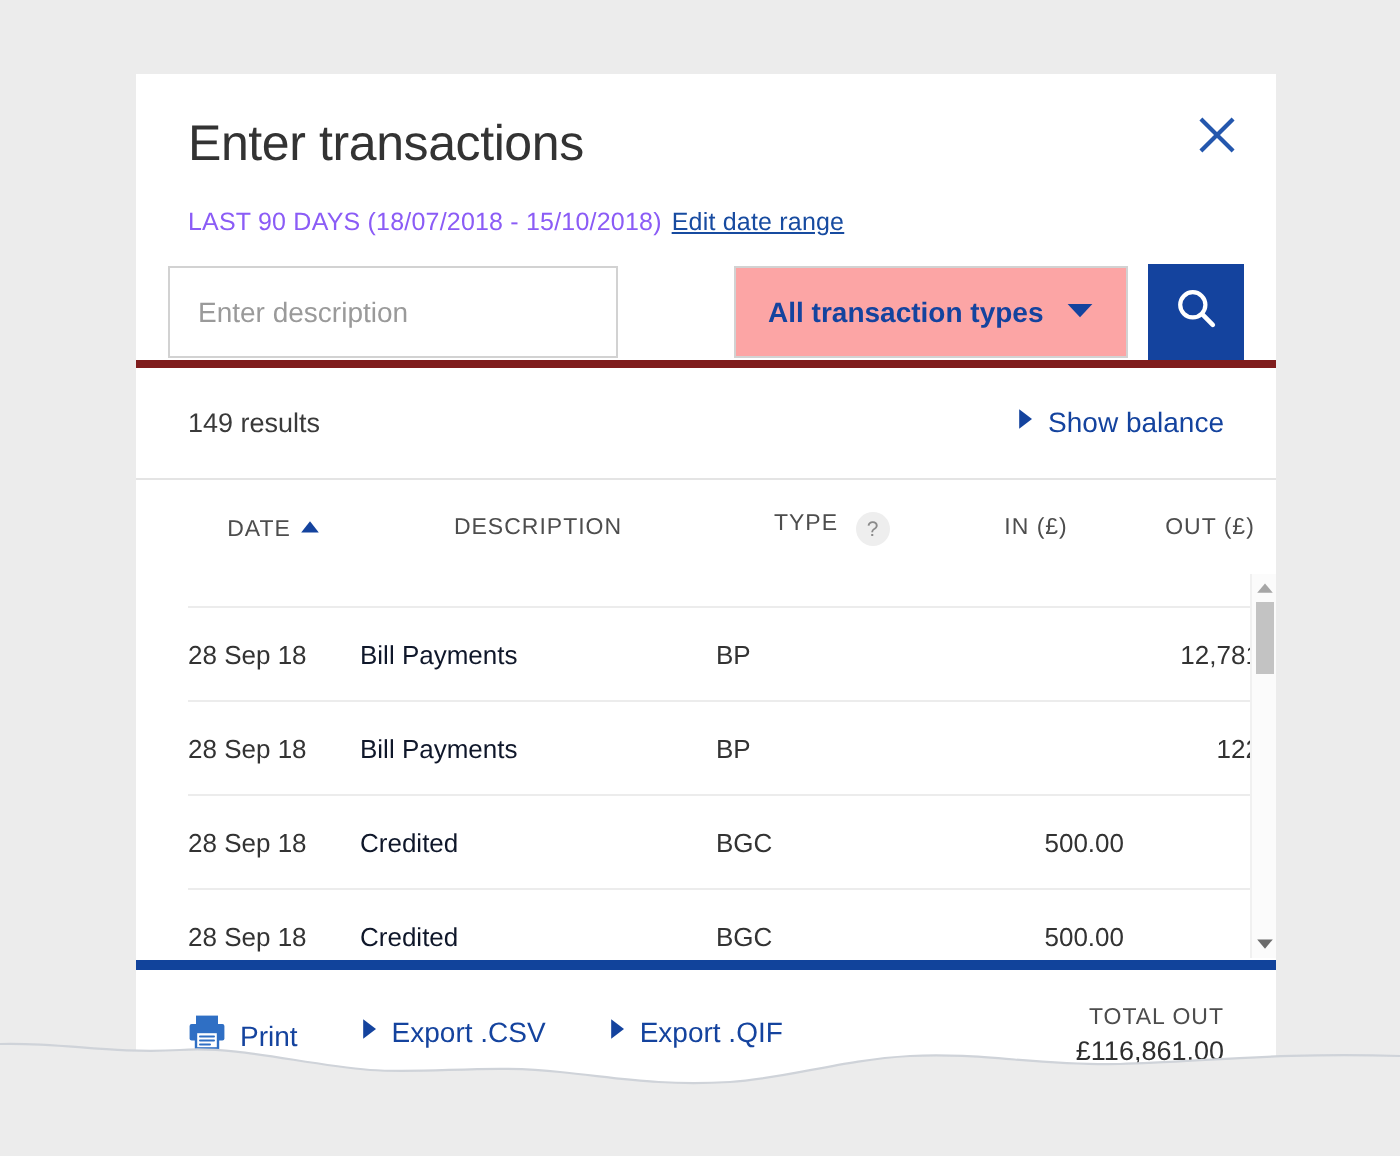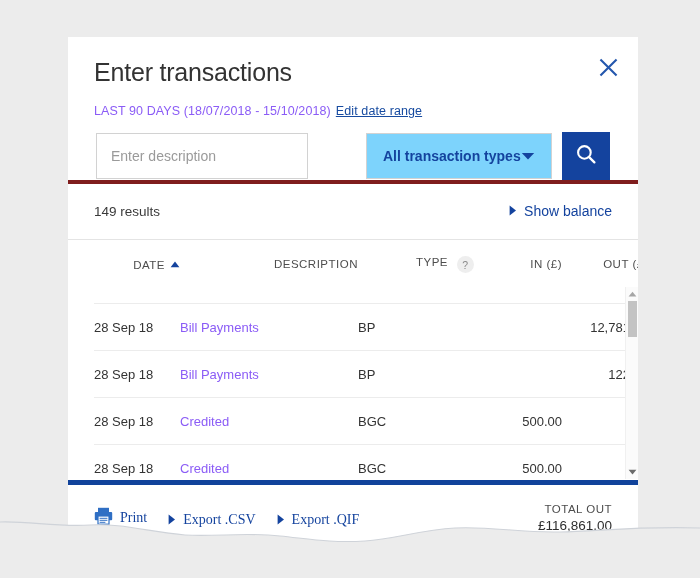--- a/index.html
+++ b/index.html
@@ -68,21 +68,21 @@
     text-decoration: underline;
     cursor: pointer;
     margin-left: 5px;
     font-weight: 400;
   }
 
   
   .search-row {
     display: flex;
     align-items: center;
-    padding: 0 28px;
+    padding: 0 16px;
     margin-top: 14px;
     gap: 10px;
   }
 
   .desc-input {
     width: 255px;
     height: 46px;
     border: 1px solid #d2d2d2;
     padding: 0 14px;
     font-size: 14px;
@@ -91,21 +91,21 @@
     background: #fff;
     outline: none;
   }
   .desc-input::placeholder { color: #9a9a9a; }
 
   .type-select {
     position: relative;
     width: 222px;
     height: 46px;
     border: 1px solid #d2d2d2;
-    background: #7dd3fc;
+    background: #fca5a5;
     display: flex;
     align-items: center;
     padding: 0 16px;
     cursor: pointer;
     margin-left: 48px;
   }
   .type-select-label {
     font-size: 14px;
     font-weight: bold;
     color: #14439e;
@@ -159,21 +159,21 @@
   .tbl {
     width: 100%;
     border-collapse: collapse;
     table-layout: fixed;
   }
   .tbl th {
     font-size: 11.5px;
     font-weight: 400;
     color: #4d4d4d;
     letter-spacing: 0.5px;
-    text-align: right;
+    text-align: center;
     padding: 16px 0 14px 0;
     vertical-align: middle;
     margin-left: 39px;
   }
   .col-date   { width: 86px; }
   .col-desc   { width: 178px; }
   .col-type   { width: 116px; }
   .col-in     { width: 88px; }
   .col-out    { width: 86px; }
 
@@ -206,21 +206,21 @@
   }
 
   .tbl td {
     font-size: 13px;
     color: #333333;
     padding: 16px 0 15px 0;
     border-top: 1px solid #ececec;
     vertical-align: middle;
   }
   .td-desc a {
-    color: #8b5cf6;
+    color: #0f172a;
     text-decoration: none;
     cursor: pointer;
   }
   .td-in, .td-out { color: #2e2e2e; }
 
   
   .scrollbar {
     position: absolute;
     right: 0px;
     top: 0;
@@ -257,23 +257,22 @@
     margin: 0 0px;
   }
   .card-footer {
     display: flex;
     align-items: center;
     padding: 12px 26px 0 26px;
     height: 54px;
   }
   .footer-actions {
     display: flex;
-    align-items: flex-end;
-    gap: 21px;
-    font-family: Liberation Serif, serif;
+    align-items: flex-start;
+    gap: 32px;
   }
   .footer-action {
     display: flex;
     align-items: center;
     gap: 7px;
     cursor: pointer;
   }
   .footer-action-label {
     font-size: 14px;
     color: #14439e;

